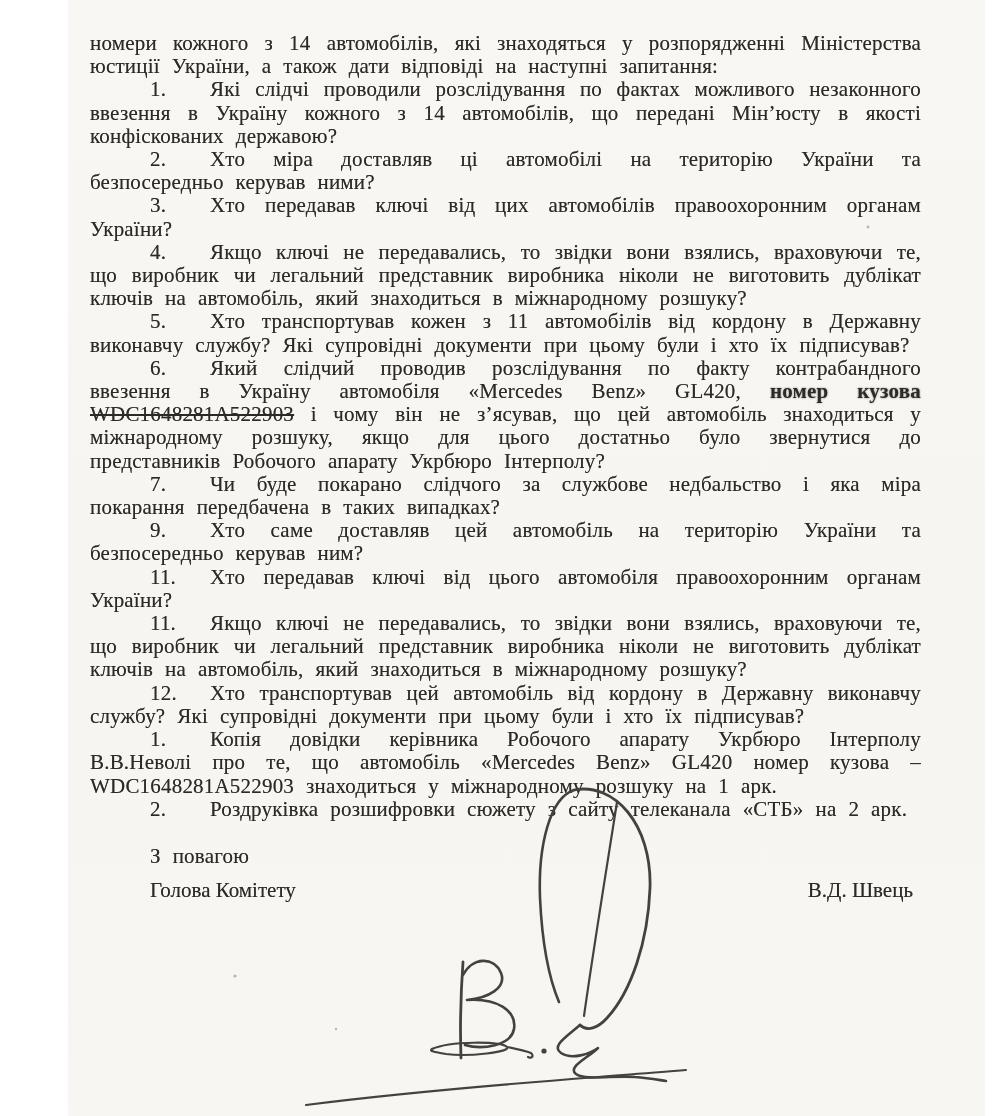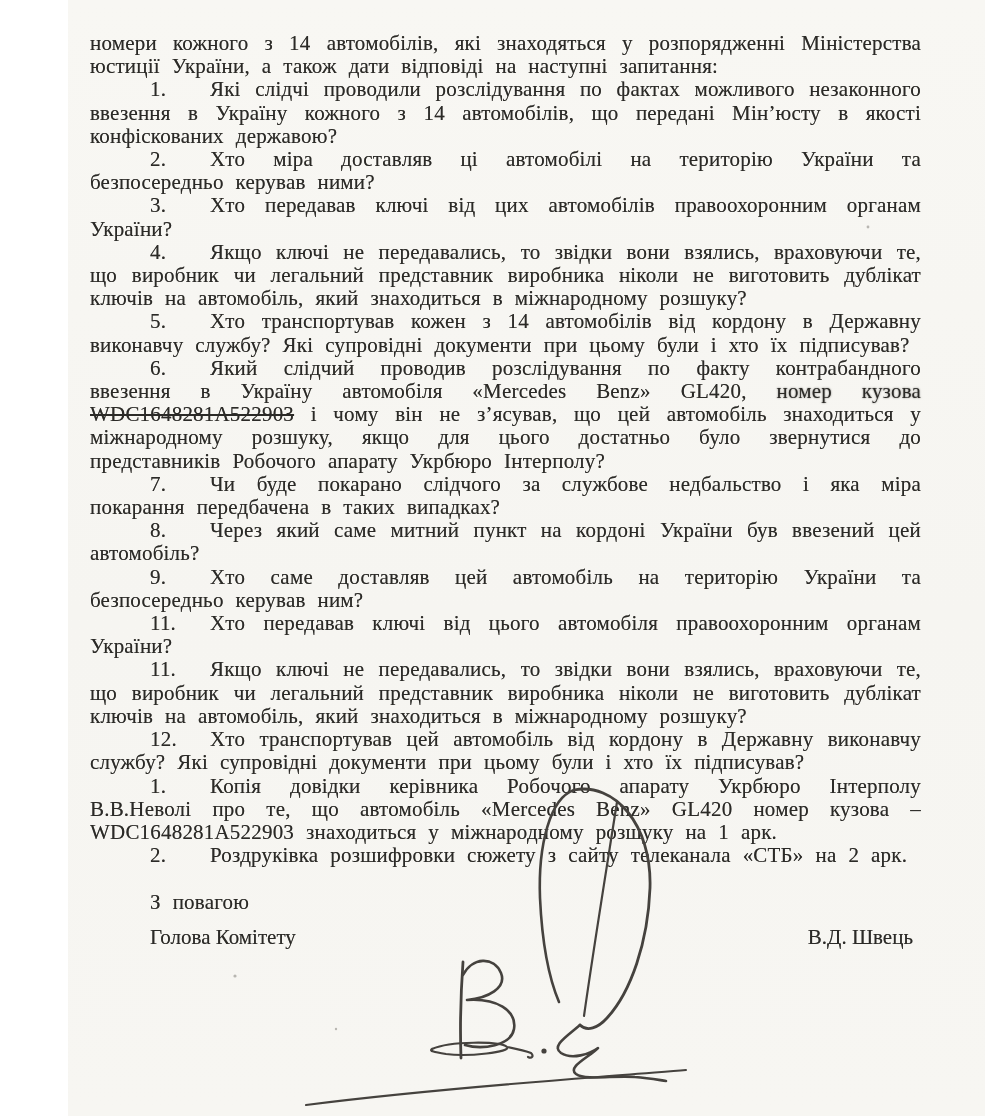--- a/index.html
+++ b/index.html
@@ -59,45 +59,44 @@
     justify-content: space-between;
     align-items: baseline;
     font-size: 21px;
     line-height: 23.2px;
     text-shadow: 0 0 0.5px rgba(43,42,39,0.55);
   }
   .signer-row .title { padding-left: 60px; }
   .signer-row .name { padding-right: 8px; }
   .u { text-underline-offset: 3px; text-decoration-thickness: 1.5px; }
   .strike { text-decoration: line-through; text-decoration-thickness: 1.5px; }
-  .b { font-weight: normal; text-shadow: 0 0 2px rgba(60,58,54,0.65); margin-top: 44px; }
+  .b { font-weight: bold; text-shadow: 0 0 2px rgba(60,58,54,0.65); margin-top: 44px; }
   .signature {
     position: absolute;
     left: 0; top: 0;
     width: 1000px;
     height: 1116px;
     pointer-events: none;
   }
 </style>
 </head>
 <body>
 
 <div class="page">
   <div class="paper">
     <div class="content">
       <p class="para">номери кожного з 14 автомобілів, які знаходяться у розпорядженні Міністерства юстиції України, а також дати відповіді на наступні запитання:</p>
       <div id="questions">
           <p class="para indent"><span class="num">1.</span><span>Які слідчі проводили розслідування по фактах можливого незаконного ввезення в Україну кожного з 14 автомобілів, що передані Мін’юсту в якості конфіскованих державою?</span></p>
           <p class="para indent"><span class="num">2.</span><span>Хто міра доставляв ці автомобілі на територію України та безпосередньо керував ними?</span></p>
           <p class="para indent"><span class="num">3.</span><span>Хто передавав ключі від цих автомобілів правоохоронним органам України?</span></p>
           <p class="para indent"><span class="num">4.</span><span>Якщо ключі не передавались, то звідки вони взялись, враховуючи те, що виробник чи легальний представник виробника ніколи не виготовить дублікат ключів на автомобіль, який знаходиться в міжнародному розшуку?</span></p>
-          <p class="para indent"><span class="num">5.</span><span>Хто транспортував кожен з 14 автомобілів від кордону в Державну виконавчу службу? Які супровідні документи при цьому були і хто їх підписував?</span></p>
+          <p class="para indent"><span class="num">5.</span><span>Хто транспортував кожен з 11 автомобілів від кордону в Державну виконавчу службу? Які супровідні документи при цьому були і хто їх підписував?</span></p>
           <p class="para indent"><span class="num">6.</span><span>Який слідчий проводив розслідування по факту контрабандного ввезення в Україну автомобіля «</span><span class="u">Mercedes Benz</span><span>» </span><span class="u">GL420,</span><span> </span><span class="b">номер кузова</span><span> </span><span class="strike">WDC1648281A522903</span><span> і чому він не з’ясував, що цей автомобіль знаходиться у міжнародному розшуку, якщо для цього достатньо було звернутися до представників Робочого апарату Укрбюро Інтерполу?</span></p>
           <p class="para indent"><span class="num">7.</span><span>Чи буде покарано слідчого за службове недбальство і яка міра покарання передбачена в таких випадках?</span></p>
-          <p class="para indent"><span class="num">8.</span><span>Через який саме митний пункт на кордоні України був ввезений цей автомобіль?</span></p>
           <p class="para indent"><span class="num">9.</span><span>Хто саме доставляв цей автомобіль на територію України та безпосередньо керував ним?</span></p>
           <p class="para indent"><span class="num">11.</span><span>Хто передавав ключі від цього автомобіля правоохоронним органам України?</span></p>
           <p class="para indent"><span class="num">11.</span><span>Якщо ключі не передавались, то звідки вони взялись, враховуючи те, що виробник чи легальний представник виробника ніколи не виготовить дублікат ключів на автомобіль, який знаходиться в міжнародному розшуку?</span></p>
           <p class="para indent"><span class="num">12.</span><span>Хто транспортував цей автомобіль від кордону в Державну виконавчу службу? Які супровідні документи при цьому були і хто їх підписував?</span></p>
         </div>
       <div id="attachments">
           <p class="para indent"><span class="num">1.</span><span>Копія довідки керівника Робочого апарату Укрбюро Інтерполу В.В.Неволі про те, що автомобіль «Mercedes Benz» GL420 номер кузова – WDC1648281A522903 знаходиться у міжнародному розшуку на 1 арк.</span></p>
           <p class="para indent"><span class="num">2.</span><span>Роздруківка розшифровки сюжету з сайту телеканала «СТБ» на 2 арк.</span></p>
         </div>
       <div class="closing">

